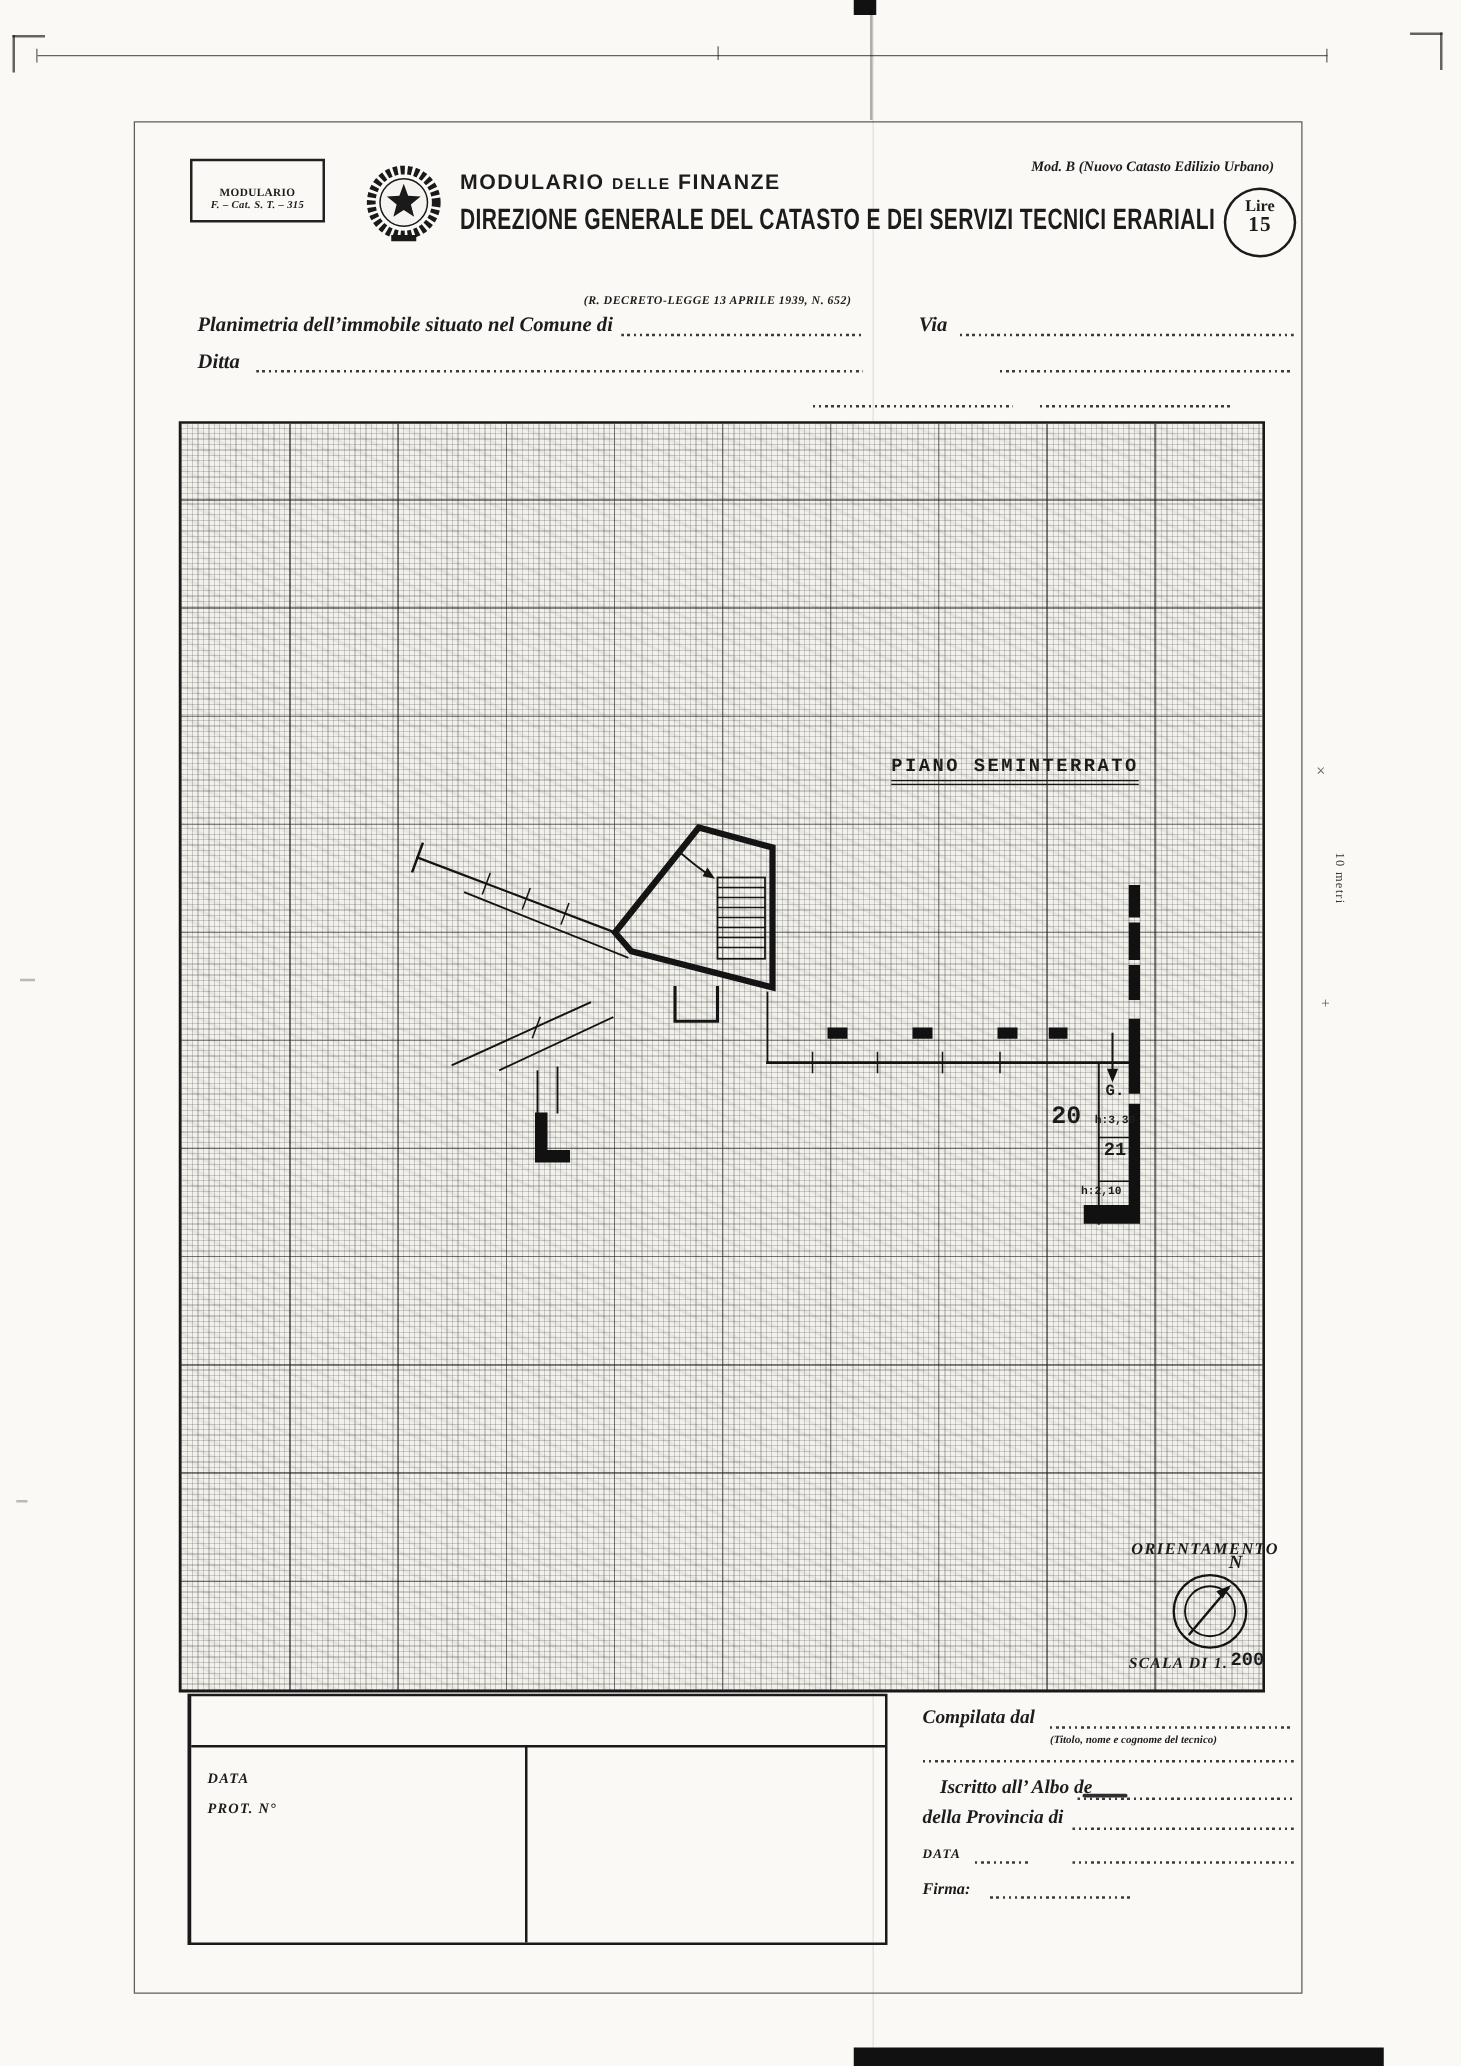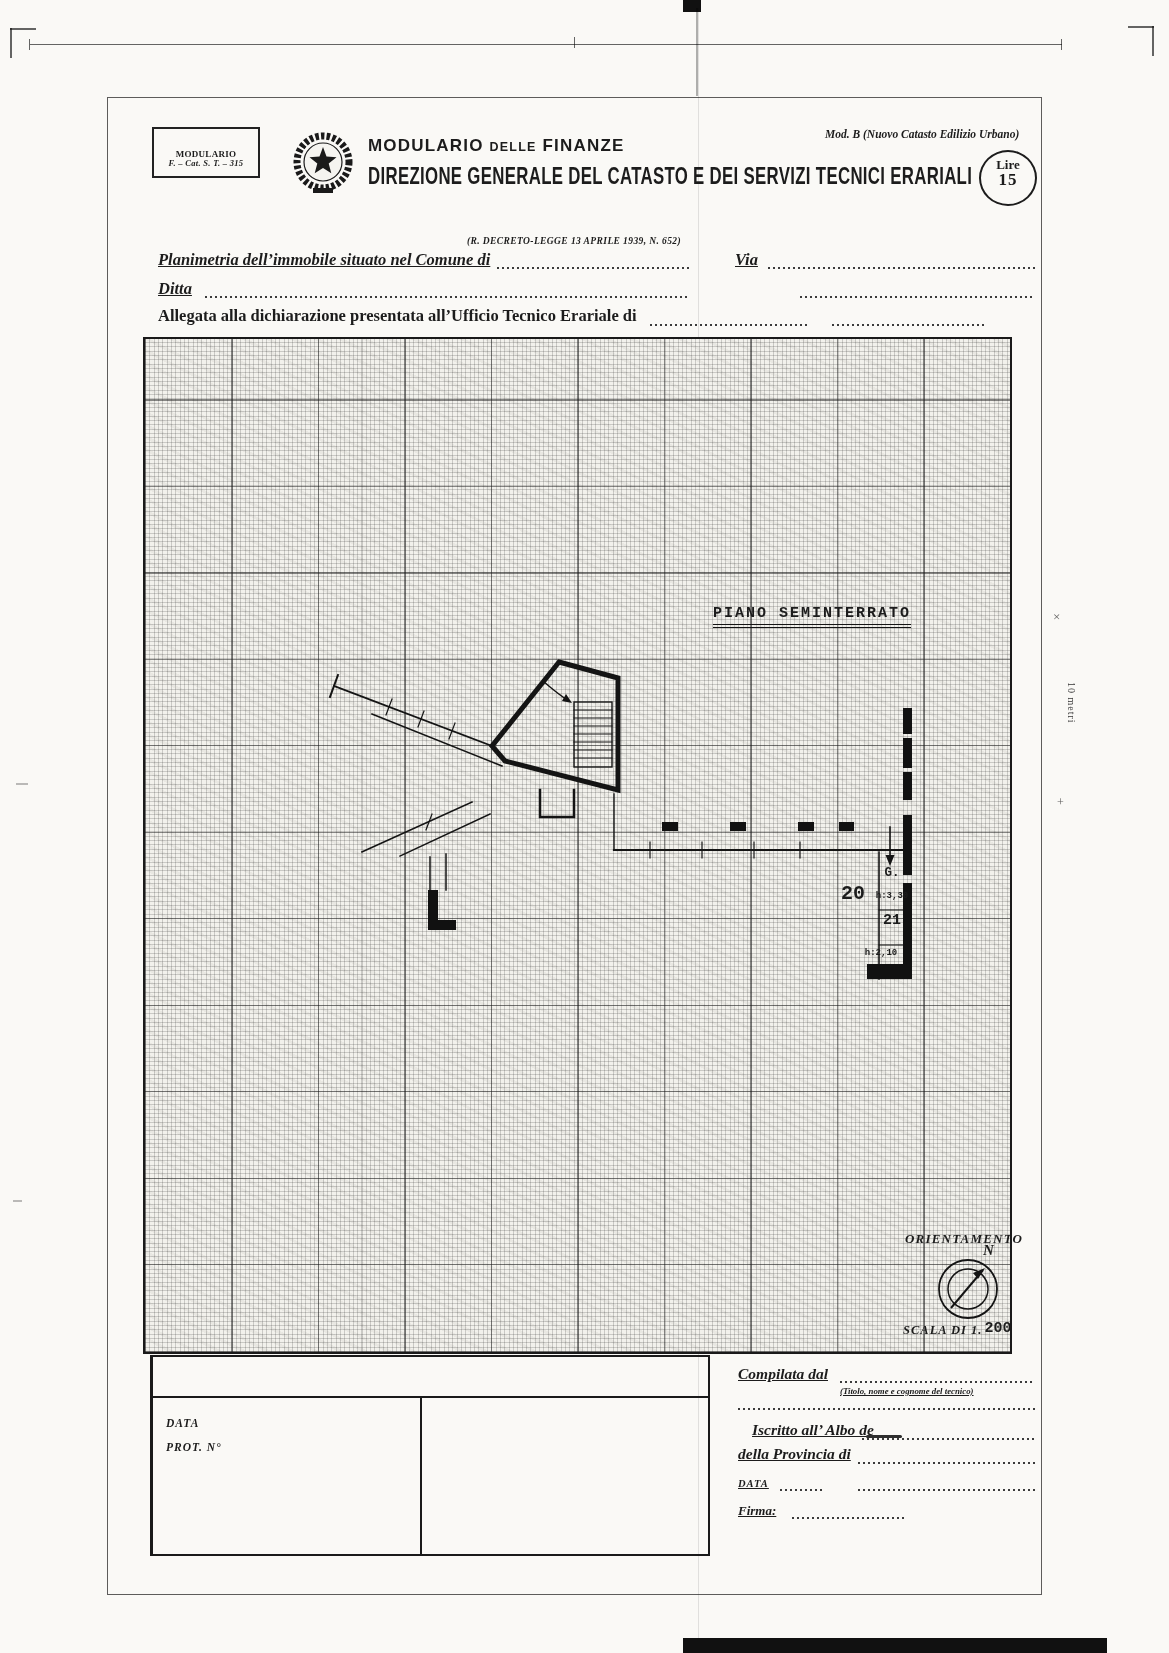--- a/index.html
+++ b/index.html
@@ -1,20 +1,20 @@
 <!DOCTYPE html>
 <html><head>
 <meta charset="utf-8">
 <style>
   html,body{margin:0;padding:0;background:#ffffff;}
   body{width:1169px;height:1653px;position:relative;overflow:hidden;
        font-family:"Liberation Serif",serif;color:#1c1c1c;}
   .abs{position:absolute;}
   .sheet{position:absolute;left:0;top:0;width:1169px;height:1653px;background:#faf9f6;}
-  .serif-bi{font-family:"Liberation Serif",serif;font-style:italic;font-weight:bold;text-decoration:underline;}
+  .serif-bi{font-family:"Liberation Serif",serif;font-style:italic;font-weight:bold;}
   .serif-b{font-family:"Liberation Serif",serif;font-weight:bold;}
   .dots{height:3px;background-image:repeating-linear-gradient(90deg,#3b3b3b 0 2px,transparent 2px 5px);background-position:bottom;background-size:100% 2px;background-repeat:no-repeat;}
   .hairline{background:rgba(20,20,20,0.65);}
   .faint{background:rgba(20,20,20,0.28);}
   
   .modulario-box{border:2px solid #222;text-align:center;line-height:1.15;
       font-size:9px;letter-spacing:.3px;padding-top:20px;}
   .ministry{font-family:"Liberation Sans",sans-serif;font-weight:bold;letter-spacing:1.2px;white-space:nowrap;}
   .direction{font-family:"Liberation Sans",sans-serif;font-weight:bold;font-size:21px;
       white-space:nowrap;transform:scale(0.80,1.12);transform-origin:left top;letter-spacing:.4px;}
@@ -103,21 +103,20 @@
 
   <div class="abs fieldlabel serif-bi" style="left:158px;top:250px">Planimetria dell’immobile situato nel Comune di</div>
   <div class="abs dots" style="left:497px;top:266px;width:195px"></div>
   <div class="abs fieldlabel serif-bi" style="left:735px;top:250px">Via</div>
   <div class="abs dots" style="left:768px;top:266px;width:267px"></div>
 
   <div class="abs fieldlabel serif-bi" style="left:158px;top:279px">Ditta</div>
   <div class="abs dots" style="left:205px;top:295px;width:485px"></div>
   <div class="abs dots" style="left:800px;top:295px;width:232px"></div>
 
-  <div class="abs fieldlabel serif-b" style="left:158px;top:306px">Allegata alla dichiarazione presentata all’Ufficio Tecnico Erariale di</div>
   <div class="abs dots" style="left:650px;top:323px;width:160px"></div>
   <div class="abs dots" style="left:832px;top:323px;width:153px"></div>
 
   <div class="abs plan">
 
     <svg class="abs" style="left:0;top:0" width="865" height="1013" viewBox="0 0 865 1013">
       <g stroke="#141414" fill="none" stroke-linecap="square">
 
         <polygon points="414,323 473,339 473,451 360,422 347,407" stroke-width="5"></polygon>
 

